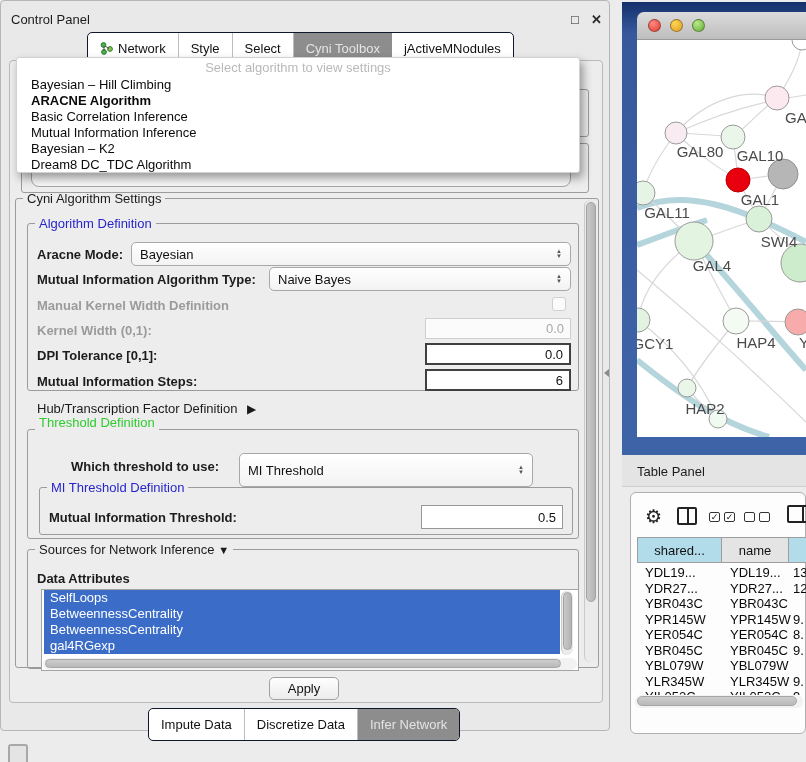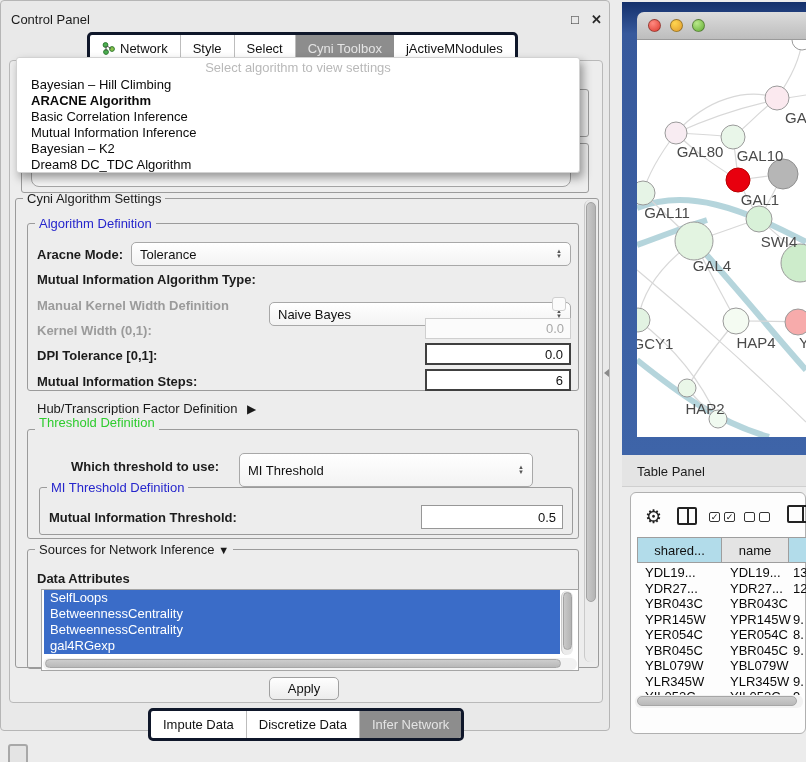--- a/index.html
+++ b/index.html
@@ -5,21 +5,21 @@
   * { margin:0; padding:0; box-sizing:border-box; }
   html,body { width:806px; height:762px; }
   body { font-family:"Liberation Sans", sans-serif; background:#ececec; position:relative; overflow:hidden; }
   .abs { position:absolute; }
 
   
   .control-panel { left:0; top:5; width:610px; height:731px; background:#e9e9e9;
                    border:1px solid #b6b6b6; border-radius:4px; }
   .cp-title { left:10px; top:11px; font-size:13px; color:#1c1c1c; }
   .cp-btn { font-size:13px; color:#2a2a2a; cursor:default; }
-  .tab-group { display:flex; height:33px; border:3px solid #0f172a; border-radius:5px;
+  .tab-group { display:flex; height:33px; border:1px solid #0f172a; border-radius:5px;
                background:#ffffff; overflow:hidden; font-size:13px; align-items:stretch; }
   .tab-seg { display:flex; align-items:center; padding:0 12px; border-right:1px solid #bdbdbd; color:#111; white-space:nowrap; }
   .tab-seg:last-child { border-right:none; }
   .tab-seg.sel { background:#8d8d8d; color:#e4e4e4; border-right:none; }
   .content-panel { left:8px; top:59px; width:594px; height:643px; background:#ededed;
                    border:1px solid #b9b9b9; border-radius:4px; }
 
   
   .grp { border:1px solid #9b9b9b; border-radius:3px; }
   .legend { position:absolute; font-size:13px; background:#ededed; padding:0 4px; white-space:nowrap; }
@@ -135,29 +135,29 @@
 
   <div class="abs vscroll" style="left:583px; top:199px; width:13px; height:462px;">
     <div class="vthumb" style="top:2px; height:400px;"></div>
   </div>
 
   <div class="abs grp" style="left:26px; top:222px; width:552px; height:168px;"></div>
   <span class="legend blue" style="left:34px; top:215px;">Algorithm Definition</span>
 
   <span class="abs lbl" style="left:36px; top:246px;">Aracne Mode:</span>
   <div class="abs combo" style="left:130px; top:241px; width:440px; height:24px;">
-    <span class="ctext">Tolerance</span>
+    <span class="ctext">Bayesian</span>
     <span class="stepper">
         <span>▲</span>
         <span>▼</span>
       </span>
   </div>
 
   <span class="abs lbl" style="left:36px; top:271px;">Mutual Information Algorithm Type:</span>
-  <div class="abs combo" style="left:268px; top:266px; width:302px; height:24px;margin-top:35px;">
+  <div class="abs combo" style="left:268px; top:266px; width:302px; height:24px;">
     <span class="ctext">Naive Bayes</span>
     <span class="stepper">
         <span>▲</span>
         <span>▼</span>
       </span>
   </div>
 
   <span class="abs lbl dis" style="left:36px; top:297px;">Manual Kernel Width Definition</span>
   <div class="abs checkbox" style="left:551px; top:296px;"></div>
 

